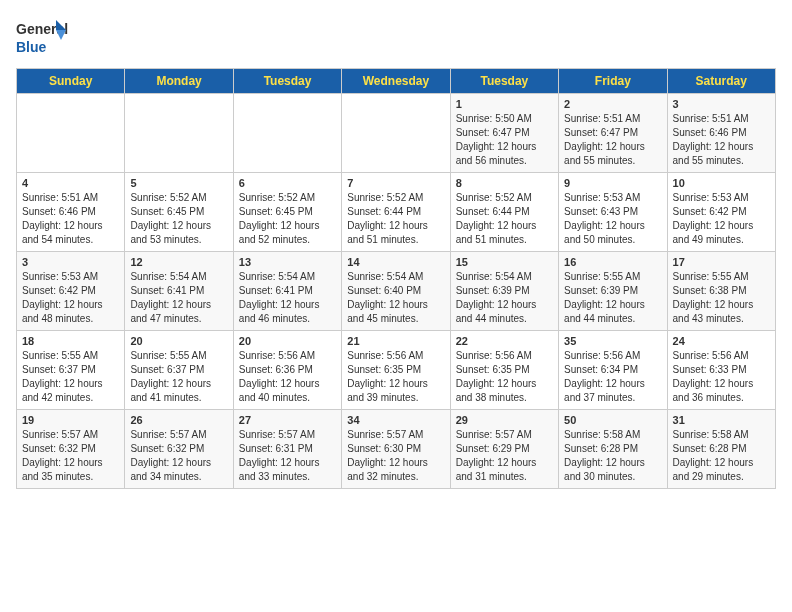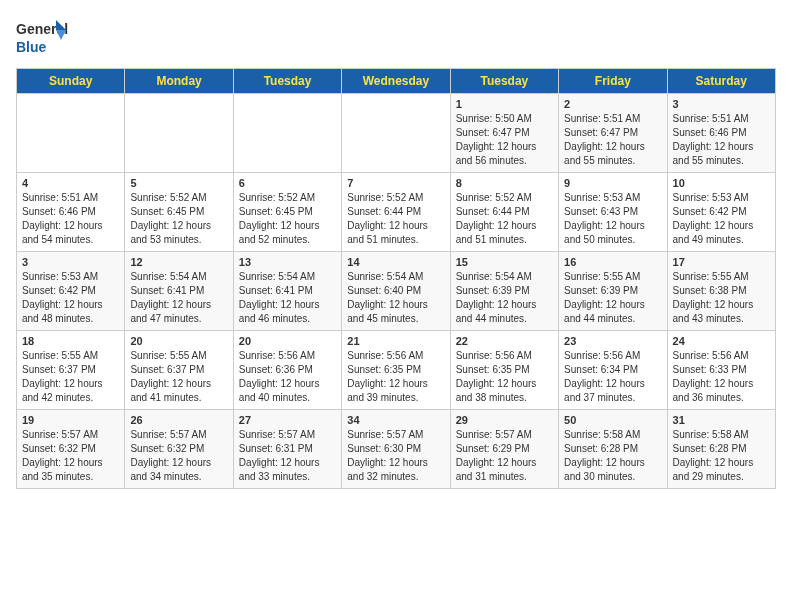--- a/index.html
+++ b/index.html
@@ -267,21 +267,21 @@
 and 39 minutes.</div>
         </td>
         <td>
           <div class="day-number">22</div>
           <div class="day-info" style="white-space: pre-line;">Sunrise: 5:56 AM
 Sunset: 6:35 PM
 Daylight: 12 hours
 and 38 minutes.</div>
         </td>
         <td>
-          <div class="day-number">23</div>
+          <div class="day-number">35</div>
           <div class="day-info" style="white-space: pre-line;">Sunrise: 5:56 AM
 Sunset: 6:34 PM
 Daylight: 12 hours
 and 37 minutes.</div>
         </td>
         <td>
           <div class="day-number">24</div>
           <div class="day-info" style="white-space: pre-line;">Sunrise: 5:56 AM
 Sunset: 6:33 PM
 Daylight: 12 hours

